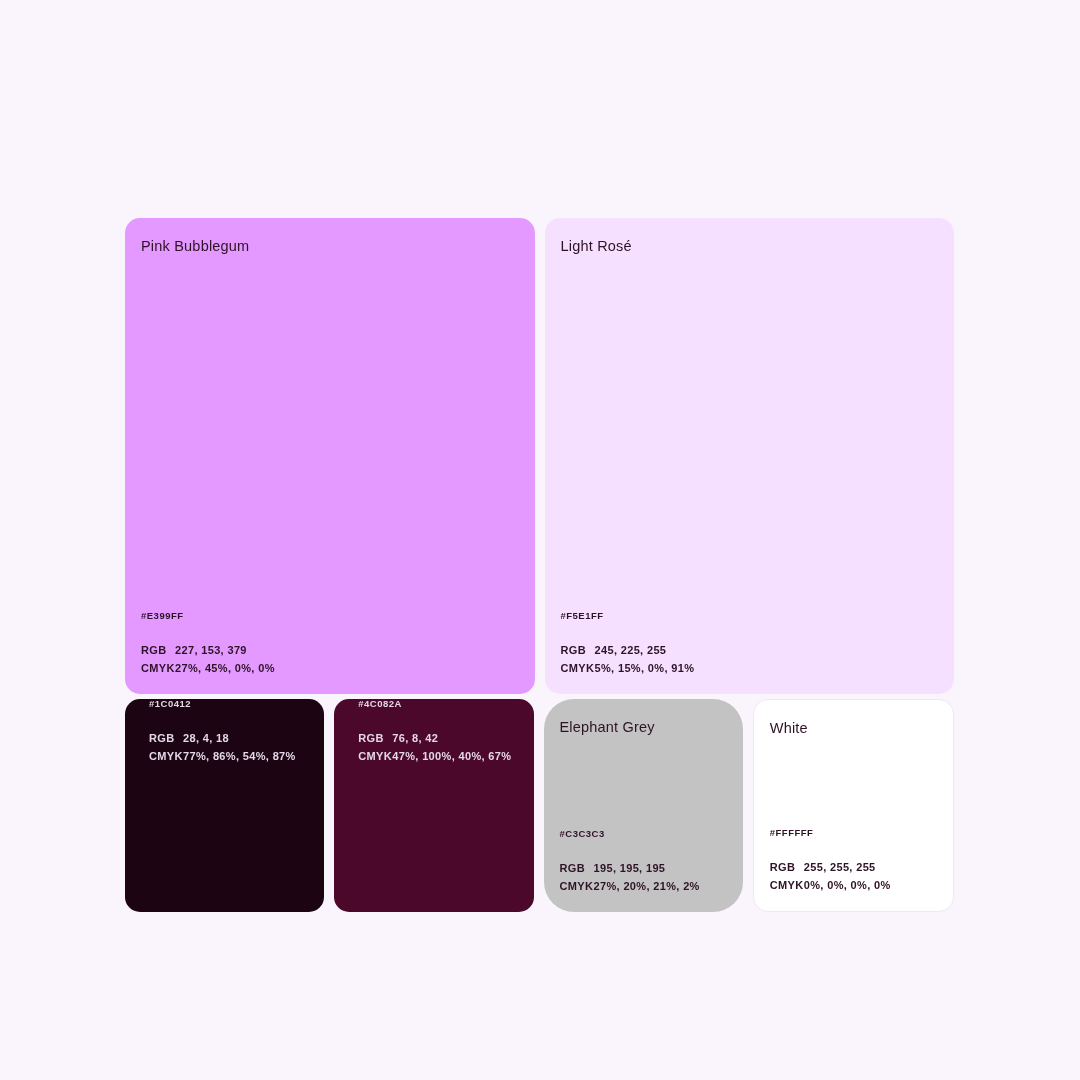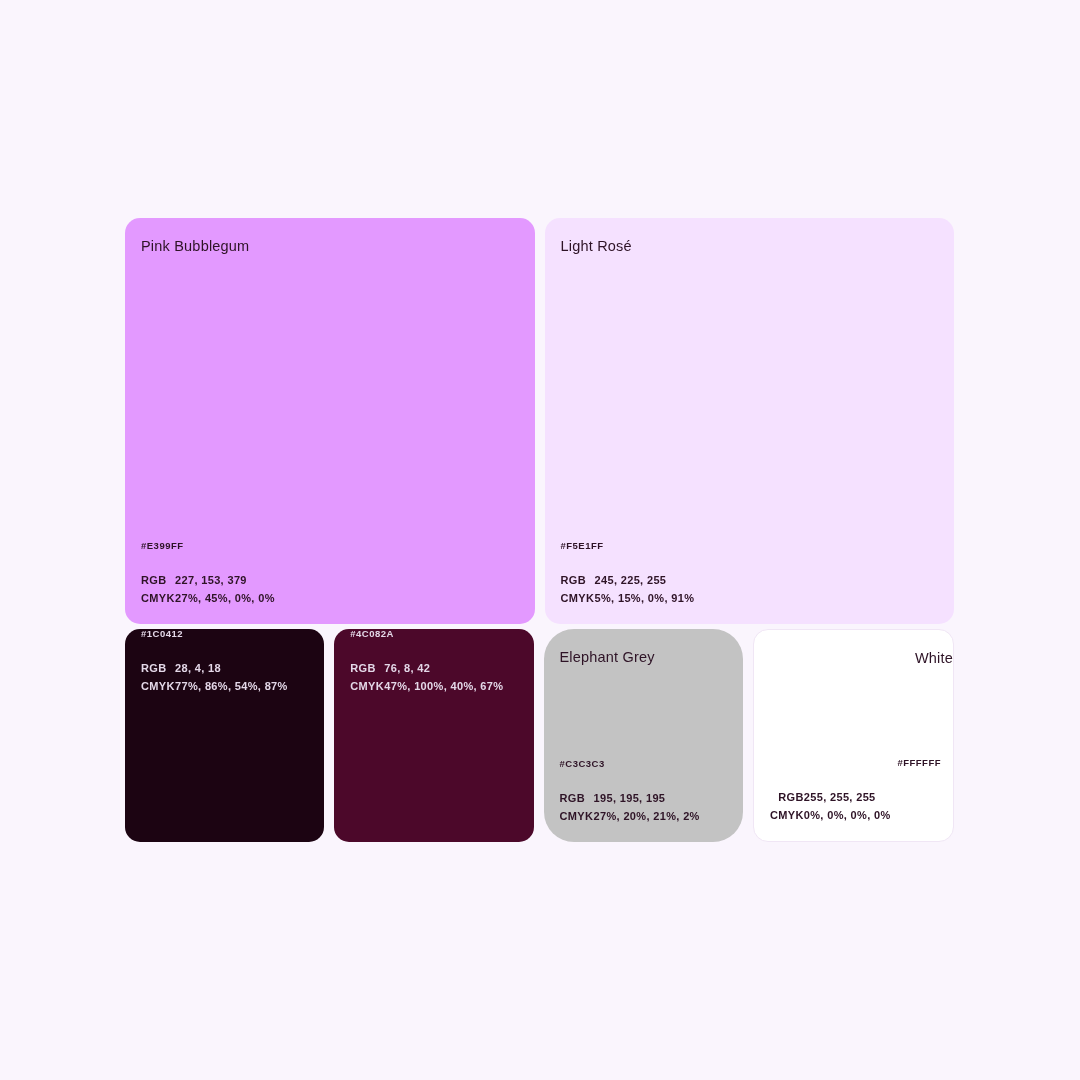--- a/index.html
+++ b/index.html
@@ -21,21 +21,21 @@
     width: 829px;
     height: 643px;
   }
 
   .row {
     display: flex;
     width: 100%;
   }
 
   .row-top {
-    height: 406px;
+    height: 476px;
     gap: 10px;
   }
 
   .row-bottom {
     height: 213px;
     gap: 10px;
     margin-top: 5px;
   }
 
   .swatch-card {
@@ -91,21 +91,21 @@
     white-space: nowrap;
   }
 
   
   .tone-dark .swatch-title,
   .tone-dark .swatch-hex,
   .tone-dark .meta-row { color: #2e1326; }
 
   .tone-light .swatch-title { color: #ece3ef; }
   .tone-light .swatch-hex,
-  .tone-light .meta-row { color: #e4d8e8; }
+  .tone-light .meta-row { color: #e4d8e8; margin-left: 8px; }
 </style>
 </head>
 <body style="background-color: rgb(250, 245, 253);">
 
 <div id="palette-board">
 
   <div class="row row-top">
 
     <div class="swatch-card tone-dark" style="background-color: rgb(227, 153, 255);">
       <div class="swatch-title">Pink Bubblegum</div>
@@ -177,21 +177,21 @@
           <span class="meta-label">RGB</span>
           <span class="meta-value">195, 195, 195</span>
         </div>
         <div class="meta-row">
           <span class="meta-label">CMYK</span>
           <span class="meta-value">27%, 20%, 21%, 2%</span>
         </div>
       </div>
     </div>
 
-    <div class="swatch-card tone-dark hairline" style="background-color: rgb(255, 255, 255); text-align: right;">
+    <div class="swatch-card tone-dark hairline" style="background-color: rgb(255, 255, 255);">
       <div class="swatch-title">White</div>
       <div class="swatch-meta">
         <div class="swatch-hex">#FFFFFF</div>
         <div class="meta-row">
           <span class="meta-label">RGB</span>
           <span class="meta-value">255, 255, 255</span>
         </div>
         <div class="meta-row">
           <span class="meta-label">CMYK</span>
           <span class="meta-value">0%, 0%, 0%, 0%</span>

